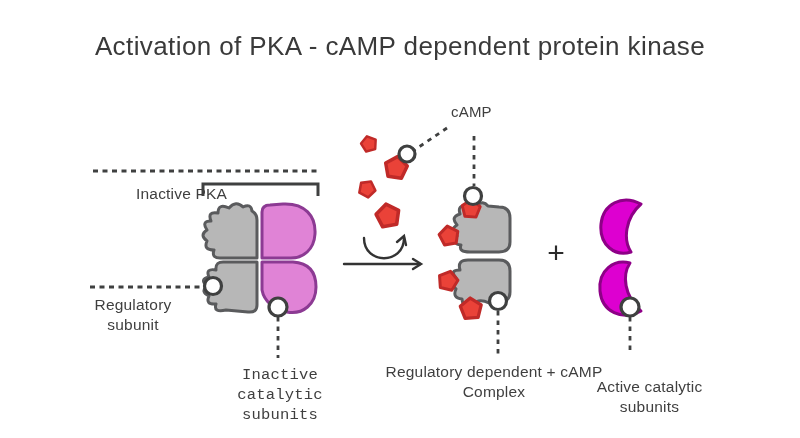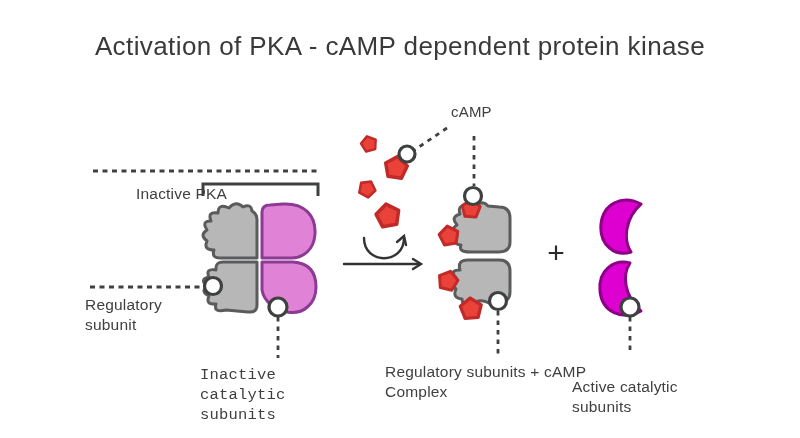--- a/index.html
+++ b/index.html
@@ -8,21 +8,21 @@
     background:var(--background,#fff);
     font-family:"Liberation Sans", sans-serif;
     color:var(--text,#3f3f3f);
     overflow:hidden;
   }
   .stage svg.diagram { position:absolute; left:0; top:0; }
   .lbl {
     position:absolute; font-size:15.5px; line-height:20px;
     color:var(--text,#3f3f3f); letter-spacing:0.2px; white-space:normal;
   }
-  .lbl.center { text-align:left; }
+  .lbl.center { text-align:center; }
   .title {
     position:absolute; top:31px; left:0; width:800px; text-align:center;
     font-size:26px; letter-spacing:0.4px; color:#3a3a3a; font-weight:400;
   }
   .plus {
     position:absolute; left:541px; top:236px; width:30px; text-align:center;
     font-size:30px; font-weight:300; color:#2b2b2b;
   }
 </style>
 </head>
@@ -91,19 +91,19 @@
   </svg>
 
   <div class="lbl" style="left:92px; top:184px;margin-left:44px;">Inactive PKA</div>
 
   <div class="lbl center" style="left:85px; top:295px; width:96px;">Regulatory subunit</div>
 
   <div class="lbl" style="left:451px; top:102px; font-size:15px;text-align:center;">cAMP</div>
 
   <div class="lbl center" style="left:200px; top:365px; width:160px;font-family:Liberation Mono, monospace;">Inactive catalytic subunits</div>
 
-  <div class="lbl center" style="left:385px; top:362px; width:218px;">Regulatory subunits + cAMP Complex</div>
+  <div class="lbl center" style="left:385px; top:362px; width:218px;">Regulatory dependent + cAMP Complex</div>
 
   <div class="lbl center" style="left:572px; top:377px; width:155px;">Active catalytic subunits</div>
 
   <div class="plus">+</div>
 
 </div>
 
 </body></html>

